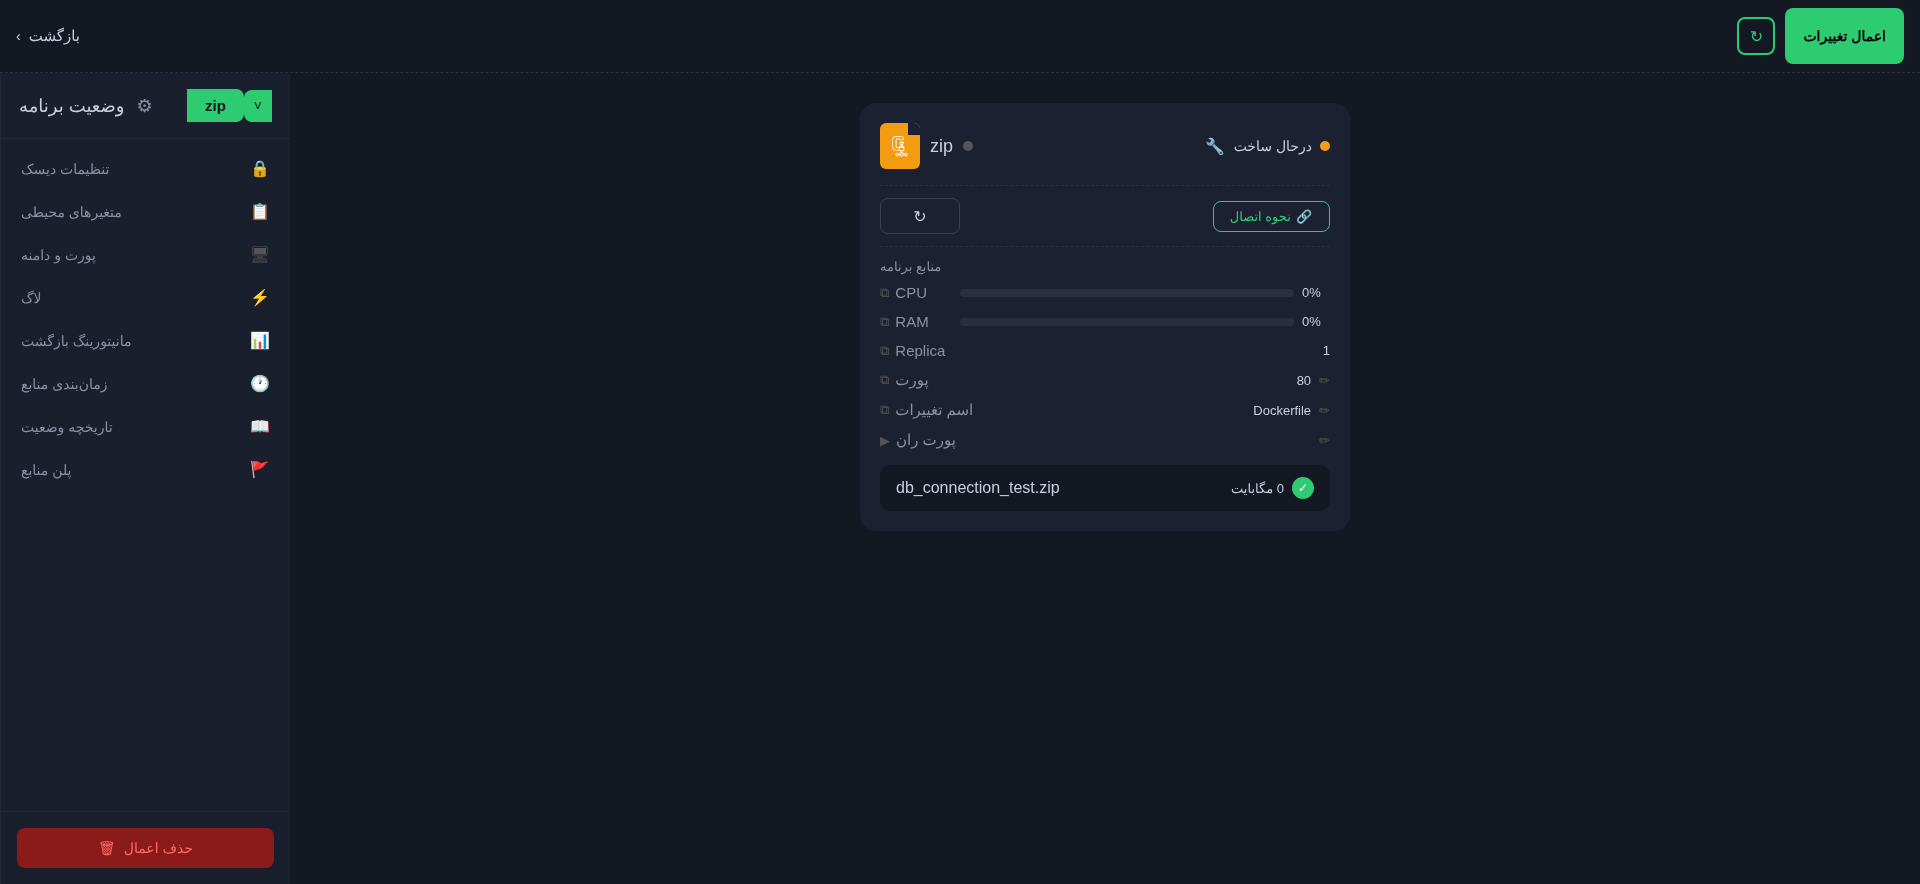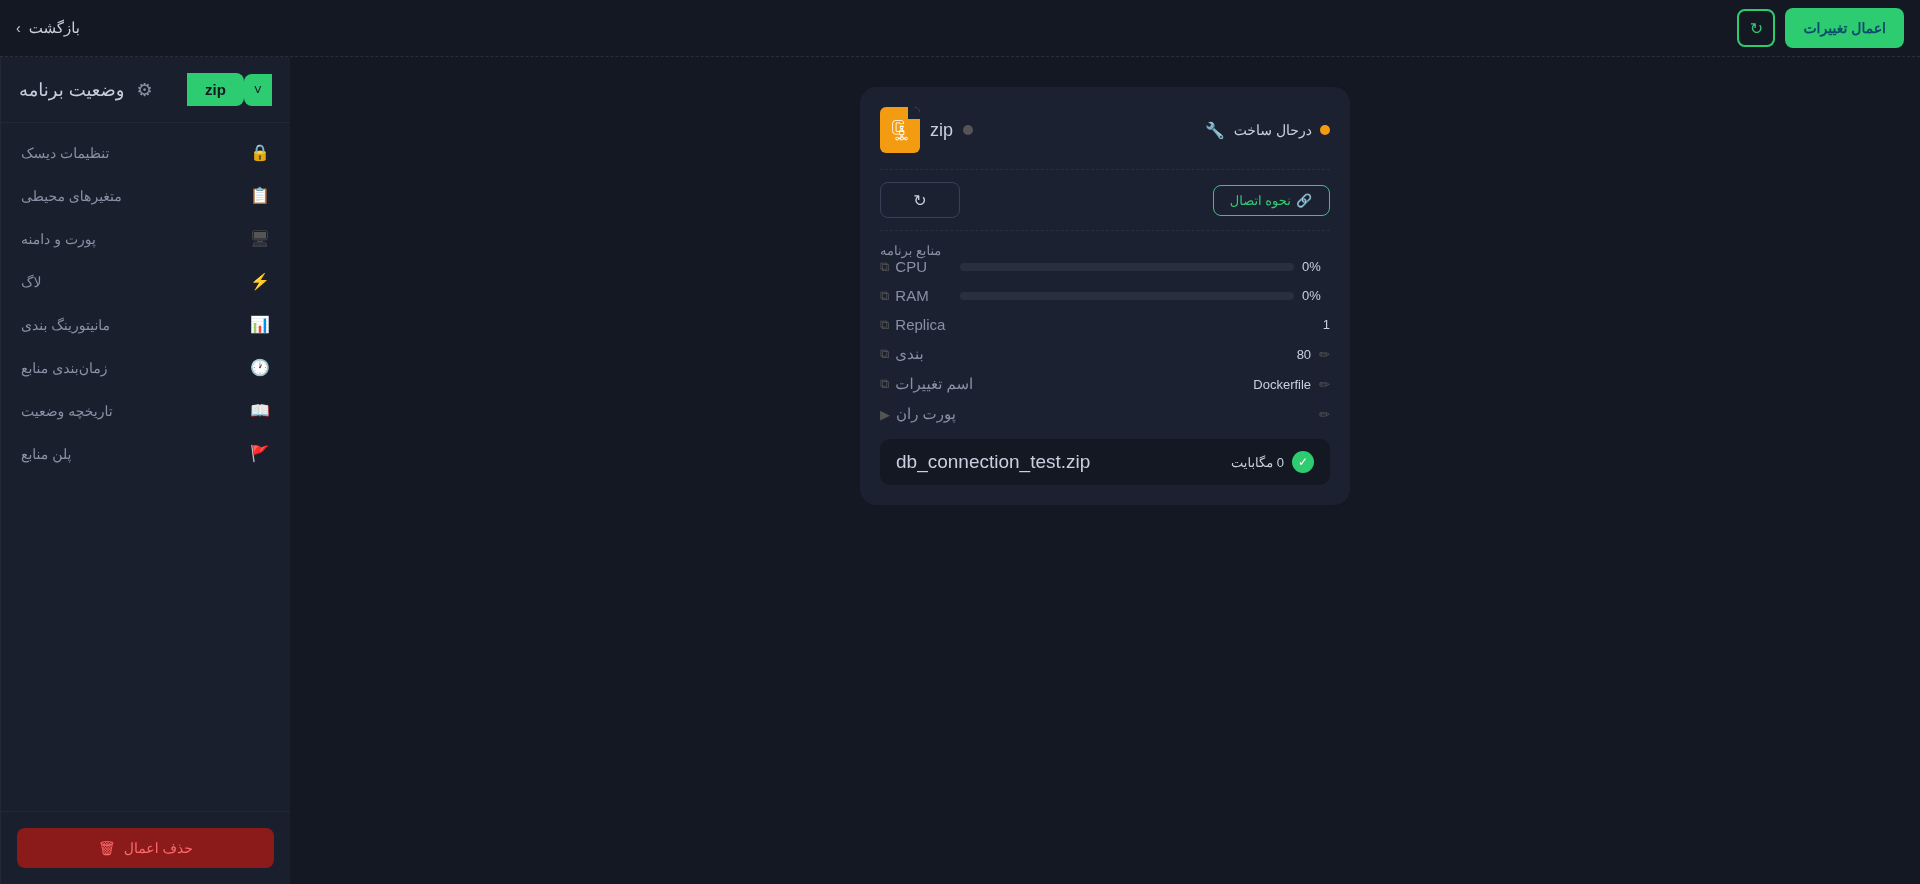--- a/index.html
+++ b/index.html
@@ -25,24 +25,24 @@
       border-bottom: 1px dashed #2a2f3d;
       min-height: 52px;
     }
     .topbar-left {
       display: flex;
       align-items: center;
       gap: 10px;
     }
     .btn-apply {
       background: #2ecc71;
-      color: #0c4a6e;
+      color: #000000;
       border: none;
       border-radius: 8px;
-      padding: 12px 18px;
+      padding: 20px 18px;
       font-size: 14px;
       font-weight: bold;
       cursor: pointer;
       direction: rtl;
     }
     .btn-refresh-top {
       background: transparent;
       border: 2px solid #2ecc71;
       border-radius: 8px;
       padding: 6px 10px;
@@ -198,20 +198,21 @@
     }
 
     
     .resources-section {
       margin-top: 8px;
     }
     .resources-title {
       text-align: left;
       font-size: 13px;
       color: #8892a4;
+      margin-bottom: 10px;
     }
     .resource-row {
       display: flex;
       align-items: center;
       justify-content: space-between;
       margin-bottom: 12px;
     }
     .resource-left {
       display: flex;
       align-items: center;
@@ -302,21 +303,21 @@
       height: 22px;
       border-radius: 50%;
       background: #2ecc71;
       display: flex;
       align-items: center;
       justify-content: center;
       color: white;
       font-size: 12px;
     }
     .file-name {
-      font-size: 19px;
+      font-size: 16px;
       color: #c8d0e0;
     }
 
     
     .sidebar {
       width: 290px;
       background: #1a1f2e;
       border-left: 1px solid #232838;
       display: flex;
       flex-direction: column;
@@ -500,21 +501,21 @@
             <span class="copy-icon">⧉</span>
           </div>
         </div>
 
         <div class="simple-row">
           <div class="simple-left">
             <span class="edit-icon">✏</span>
             <span class="simple-value">80</span>
           </div>
           <div class="simple-right">
-            <span class="resource-label">بندی</span>
+            <span class="resource-label">پورت</span>
             <span class="copy-icon">⧉</span>
           </div>
         </div>
 
         <div class="simple-row">
           <div class="simple-left">
             <span class="edit-icon">✏</span>
             <span class="simple-value">Dockerfile</span>
           </div>
           <div class="simple-right">
@@ -578,21 +579,21 @@
         <span>پورت و دامنه</span>
       </div>
 
       <div class="sidebar-item">
         <span class="sidebar-item-icon">⚡</span>
         <span>لاگ</span>
       </div>
 
       <div class="sidebar-item">
         <span class="sidebar-item-icon">📊</span>
-        <span>مانیتورینگ بندی</span>
+        <span>مانیتورینگ بازگشت</span>
       </div>
 
       <div class="sidebar-item">
         <span class="sidebar-item-icon">🕐</span>
         <span>زمان‌بندی منابع</span>
       </div>
 
       <div class="sidebar-item">
         <span class="sidebar-item-icon">📖</span>
         <span>تاریخچه وضعیت</span>

